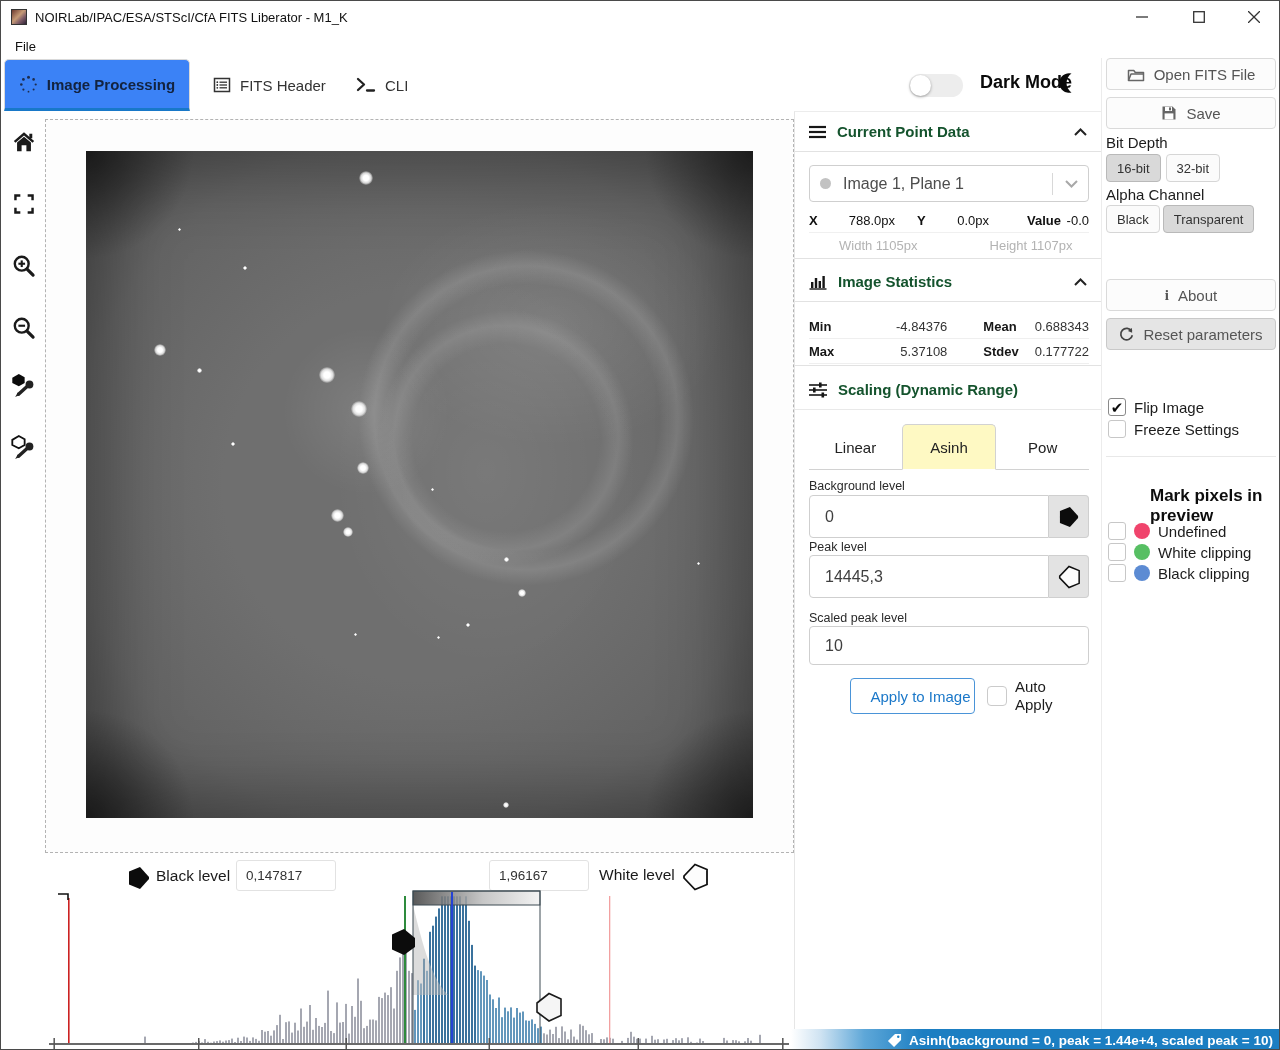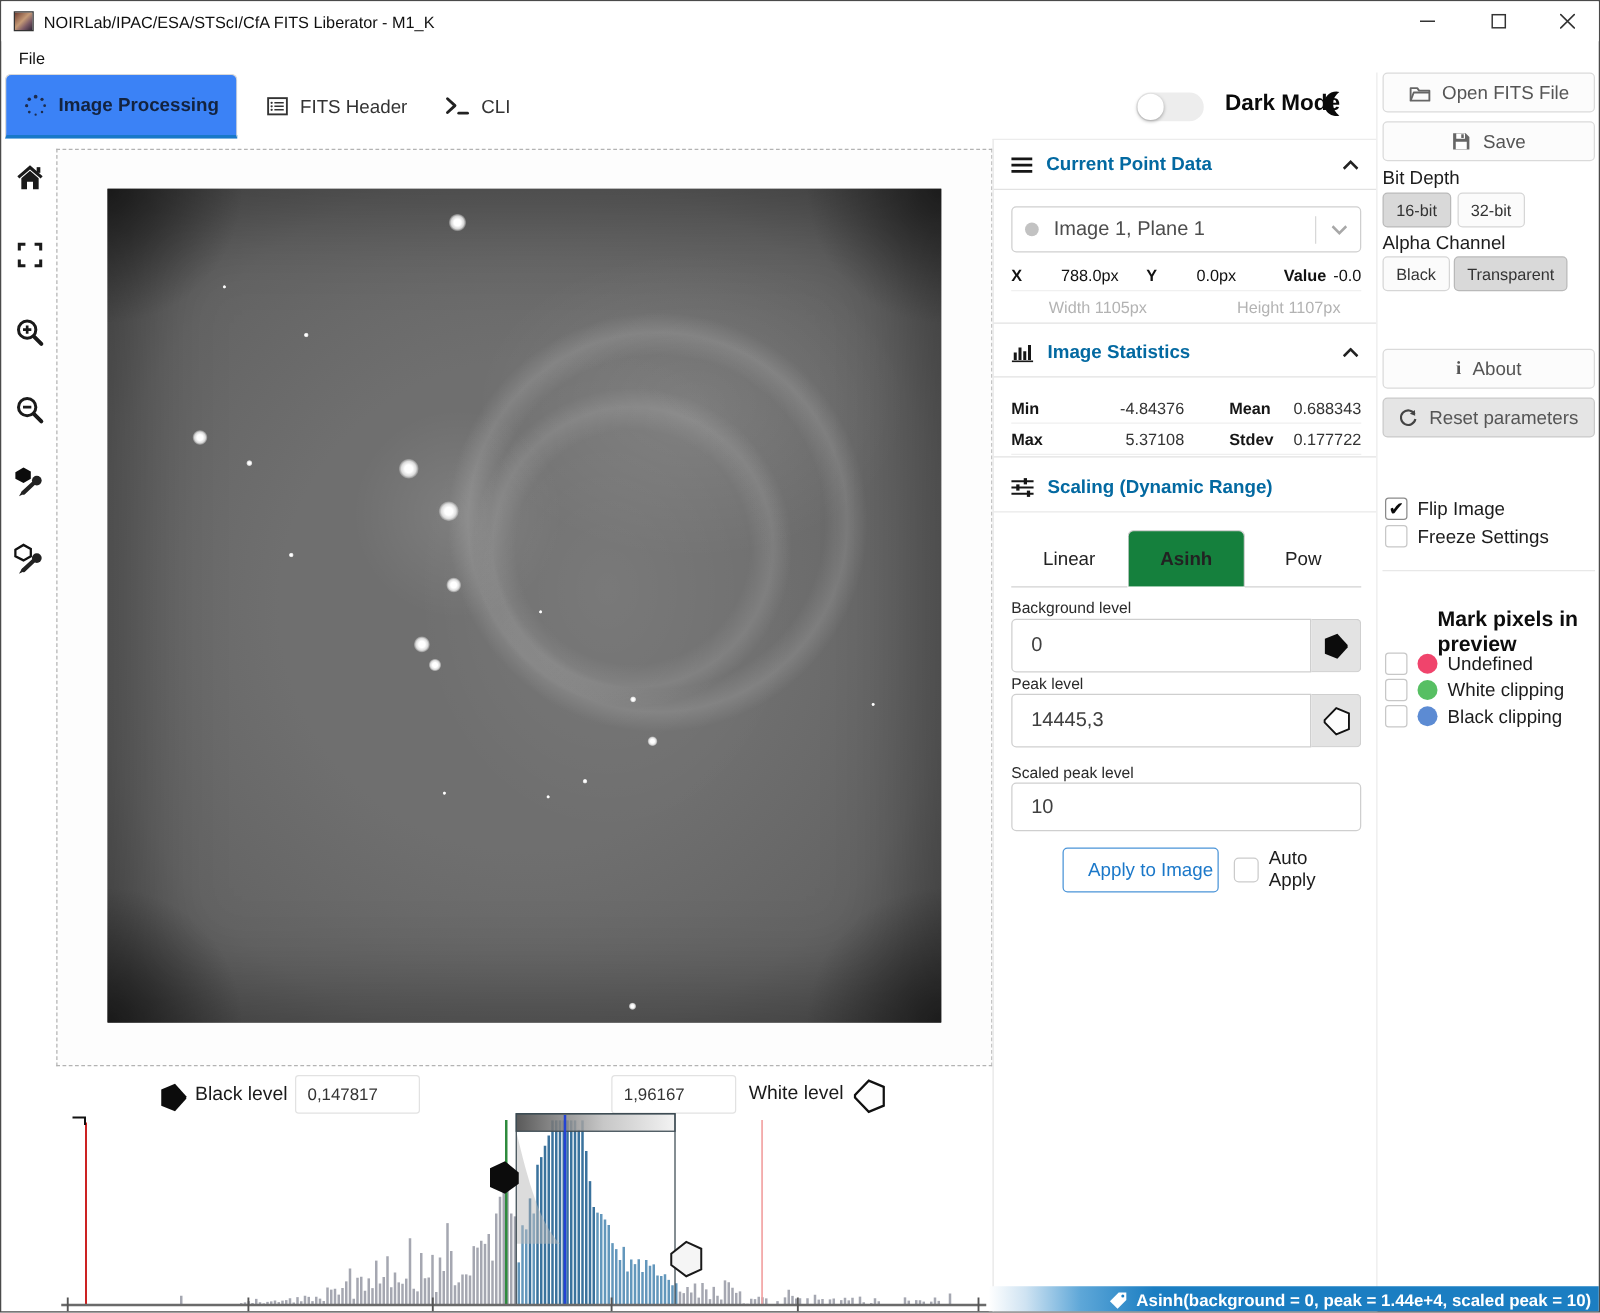--- a/index.html
+++ b/index.html
@@ -62,39 +62,39 @@
   .lvl-input { top:859px; width:100px; height:31px; border:1px solid #e2e2e2; border-radius:3px;
     background:#fff; font-size:13.5px; color:#333; display:flex; align-items:center; padding-left:9px; }
   #blk-input { left:235px; } #wht-input { left:488px; }
   #hist-svg { left:45px; top:888px; }
 
   
   #mid-panel { left:793px; top:110px; width:307px; height:940px; background:#fff;
     border-left:1px solid #e6e6e6; border-top:1px solid #ececec; }
   .hdr { position:absolute; left:0; width:100%; height:40px; border-bottom:1px solid #e2e2e2;
     display:flex; align-items:center; gap:11px; padding:0 14px; }
-  .hdr-title { font-size:15px; font-weight:bold; color:#0369a1; flex:1; }
+  .hdr-title { font-size:15px; font-weight:bold; color:#14532d; flex:1; }
   #plane-select { position:absolute; left:14px; right:12px; top:53px; height:37px; border:1px solid #cfcfcf;
     border-radius:4px; display:flex; align-items:center; padding:0 10px; gap:12px; font-size:16px; color:#4d4d4d; }
   .xyrow { position:absolute; left:14px; right:12px; top:96px; height:25px; display:flex; align-items:center;
     font-size:13px; color:#111; border-bottom:1px solid #f0f0f0; }
   .whrow { position:absolute; left:14px; right:12px; top:121px; height:25px; display:flex; align-items:center;
     font-size:13px; color:#b3b3b3; }
   #sec1-end { position:absolute; left:0; top:146px; width:100%; border-bottom:1px solid #e2e2e2; }
   .strow { position:absolute; left:14px; right:12px; height:25px; display:flex; align-items:center;
     font-size:13px; color:#161616; border-bottom:1px solid #efefef; }
   .stat-label { width:52px; font-weight:bold; font-weight:600; }
   .stat-val { width:88px; text-align:right; color:#333; }
   #sec2-end { position:absolute; left:0; top:253px; width:100%; border-bottom:1px solid #e2e2e2; }
 
   #scale-tabs { position:absolute; left:14px; right:12px; top:312px; height:46px; display:flex; align-items:flex-end; }
   .scale-tab { flex:1; height:45px; display:flex; align-items:center; justify-content:center;
     font-size:15px; color:#222; border-bottom:1px solid #d2d2d2; }
   .scale-tab.active { border:1px solid #d2d2d2; border-bottom:1px solid #fff; border-radius:5px 5px 0 0;
-    background:#15803d; height:46px;font-weight:bold; }
+    background:#fef9c3; height:46px; }
   .fld-label { position:absolute; left:14px; font-size:12.5px; color:#2a2a2a; }
   .igroup { position:absolute; left:14px; right:12px; height:43px; display:flex; }
   .ifield { flex:1; border:1px solid #cfcfcf; border-radius:4px; background:#fff; display:flex;
     align-items:center; padding-left:15px; font-size:16px; color:#3f3f3f; }
   .igroup .ifield { border-radius:4px 0 0 4px; }
   .iaddon { width:40px; background:#e3e3e3; border:1px solid #cfcfcf; border-left:none;
     border-radius:0 4px 4px 0; display:flex; align-items:center; justify-content:center; }
   #apply-btn { position:absolute; left:55px; top:566px; width:125px; height:36px; border:1px solid #4a94d8;
     border-radius:4px; background:#fff; color:#1b78c9; font-size:15px; display:flex; align-items:center; justify-content:center;padding-left:16px; }
   #auto-chk { position:absolute; left:192px; top:574px; width:20px; height:20px; border:1px solid #cbcbcb; border-radius:4px; background:#fff; }

